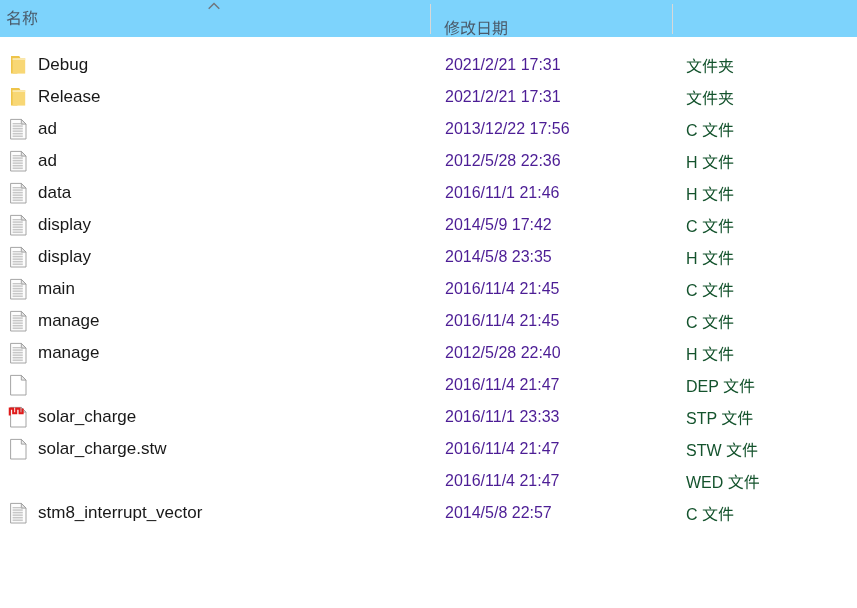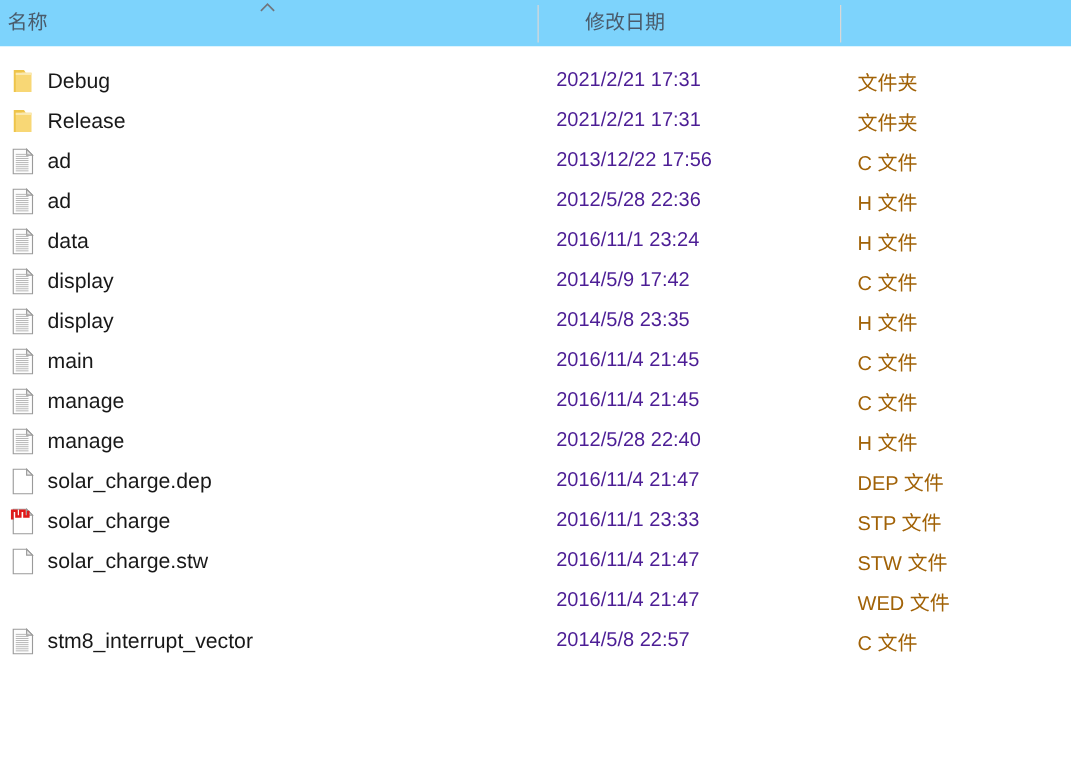--- a/index.html
+++ b/index.html
@@ -36,21 +36,21 @@
     top: 0;
     height: 37px;
     display: flex;
     align-items: center;
     color: #4a5b6b;
     font-size: 16px;
     line-height: 1;
     white-space: nowrap;
   }
   .col-head.name  { left: 6px;   width: 418px; }
-  .col-head.date  { left: 468px; width: 222px; }
+  .col-head.date  { left: 444px; width: 222px; align-items: flex-end; }
   .col-head.type  { left: 686px; width: 160px; }
 
   
   .head-sep {
     position: absolute;
     top: 4px;
     width: 1px;
     height: 30px;
     background: #d8d8d8;
   }
@@ -97,21 +97,21 @@
   }
   .cell.date {
     left: 445px;
     width: 225px;
     color: #4c1d95;
     font-size: 16px;
   }
   .cell.type {
     left: 686px;
     width: 165px;
-    color: #a16207;
+    color: #14532d;
     font-size: 16px;
   }
 
   .icon {
     width: 21px;
     height: 24px;
     margin-right: 9px;
     flex: 0 0 auto;
     display: block;
   }
@@ -239,21 +239,21 @@
             <rect x="4.6" y="11.049999999999999" width="10.2" height="0.75" fill="#b4b4b4"></rect>
             <rect x="4.6" y="12.7" width="10.2" height="0.75" fill="#b4b4b4"></rect>
             <rect x="4.6" y="14.35" width="10.2" height="0.75" fill="#b4b4b4"></rect>
             <rect x="4.6" y="15.999999999999998" width="10.2" height="0.75" fill="#b4b4b4"></rect>
             <rect x="4.6" y="17.65" width="10.2" height="0.75" fill="#b4b4b4"></rect>
             <rect x="4.6" y="19.299999999999997" width="10.2" height="0.75" fill="#b4b4b4"></rect>
           </svg>
           <span class="fname">data</span>
         </div>
         <div class="cell date">
-          <span>2016/11/1 23:24</span>
+          <span>2016/11/1 21:46</span>
         </div>
         <div class="cell type">
           <span>H 文件</span>
         </div>
       </div>
       <div class="row">
         <div class="cell name">
           <svg class="icon" viewBox="0 0 21 24">
             <path d="M2.6 2.4 H13.3 L18.0 7.1 V22.0 H2.6 Z" fill="#fdfdfd" stroke="#9a9a9a" stroke-width="0.9"></path>
             <path d="M13.3 2.4 L18.0 7.1 H13.3 Z" fill="#e8e8e8" stroke="#9a9a9a" stroke-width="0.9"></path>
@@ -371,21 +371,20 @@
         <div class="cell type">
           <span>H 文件</span>
         </div>
       </div>
       <div class="row">
         <div class="cell name">
           <svg class="icon" viewBox="0 0 21 24">
             <path d="M2.6 2.4 H13.3 L18.0 7.1 V22.0 H2.6 Z" fill="#ffffff" stroke="#9a9a9a" stroke-width="0.9"></path>
             <path d="M13.3 2.4 L18.0 7.1 H13.3 Z" fill="#ececec" stroke="#9a9a9a" stroke-width="0.9"></path>
           </svg>
-          <span class="fname">solar_charge.dep</span>
         </div>
         <div class="cell date">
           <span>2016/11/4 21:47</span>
         </div>
         <div class="cell type">
           <span>DEP 文件</span>
         </div>
       </div>
       <div class="row">
         <div class="cell name">

